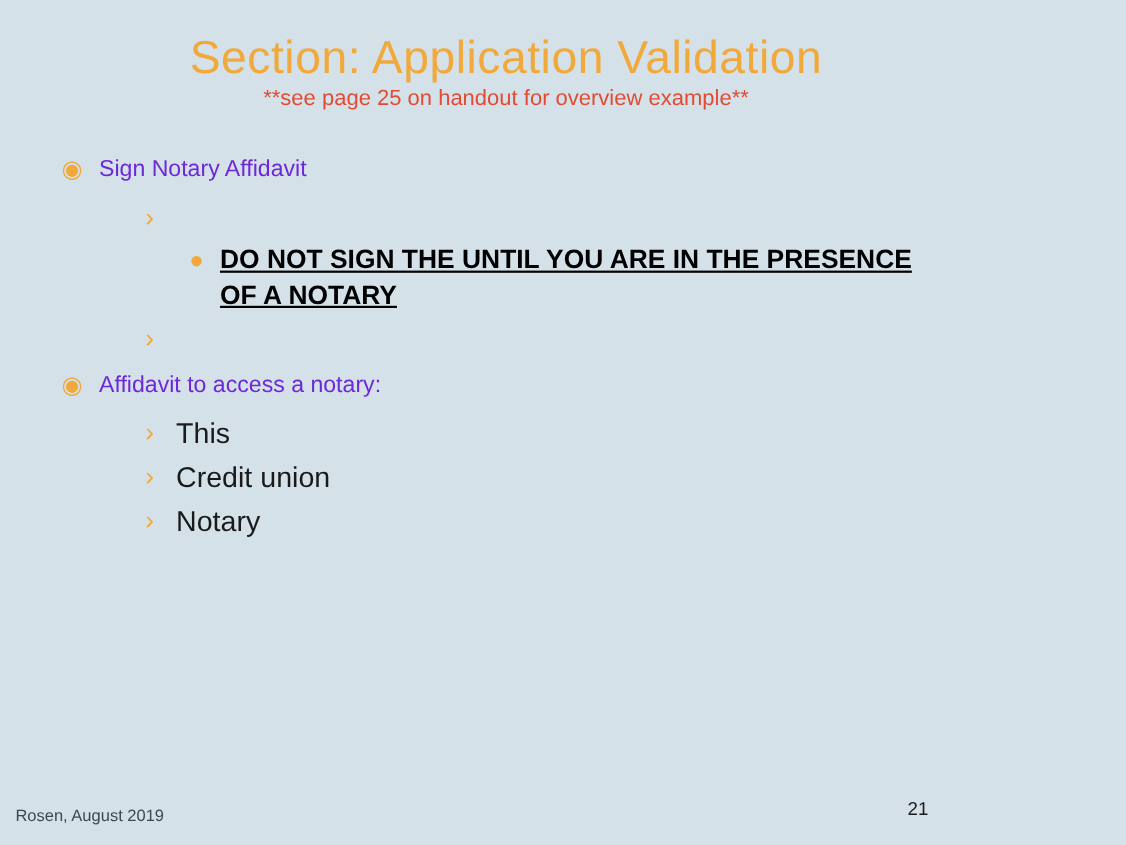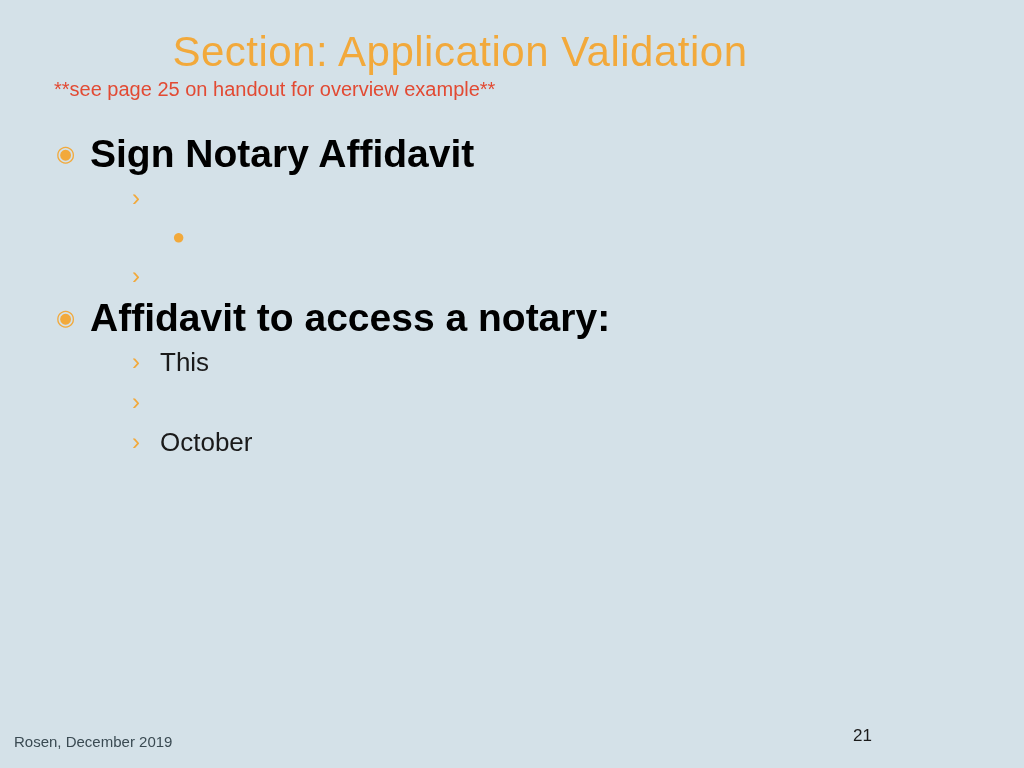--- a/index.html
+++ b/index.html
@@ -20,20 +20,21 @@
     color: #f2a93b;
     font-size: 42px;
     text-align: center;
     font-weight: 400;
     letter-spacing: 0.5px;
     margin-bottom: 2px;
   }
   .subtitle {
     color: #e24a33;
     font-size: 20px;
+    text-align: center;
     font-weight: 400;
     margin-bottom: 34px;
   }
   .content {
     padding-left: 0;
   }
   .l1 {
     display: flex;
     align-items: flex-start;
     margin-bottom: 8px;
@@ -41,24 +42,23 @@
   .l1 .bullet {
     color: #f2a93b;
     font-size: 22px;
     line-height: 38px;
     width: 36px;
     flex: 0 0 36px;
     text-align: left;
     padding-left: 2px;
   }
   .l1 .txt {
-    font-size: 39px;
+    font-size: 21px;
     line-height: 38px;
-    color: #000000;
-    font-weight: bold;
+    color: #6d28d9;
   }
   .l2 {
     display: flex;
     align-items: flex-start;
     padding-left: 78px;
     margin-bottom: 6px;
   }
   .l2 .bullet {
     color: #f2a93b;
     font-size: 24px;
@@ -93,21 +93,21 @@
   }
   .footer-left {
     position: absolute;
     left: 14px;
     bottom: 18px;
     font-size: 15px;
     color: #3a4a52;
   }
   .footer-right {
     position: absolute;
-    right: 48px;
+    right: 76px;
     bottom: 22px;
     font-size: 17px;
     color: #1a1a1a;
     text-align: center;
   }
 </style>
 </head>
 <body>
 
 <div class="slide">
@@ -121,43 +121,45 @@
       <span class="bullet">◉</span>
       <span class="txt">Sign Notary Affidavit</span>
     </div>
 
     <div class="l2">
       <span class="bullet">›</span>
     </div>
 
     <div class="l3">
       <span class="bullet">●</span>
+      <span class="txt">DO NOT SIGN THE UNTIL YOU ARE IN THE PRESENCE OF A NOTARY</span>
     </div>
 
     <div class="l2">
       <span class="bullet">›</span>
     </div>
 
     <div class="l1">
       <span class="bullet">◉</span>
       <span class="txt">Affidavit to access a notary:</span>
     </div>
 
     <div class="l2">
       <span class="bullet">›</span>
       <span class="txt">This</span>
     </div>
 
     <div class="l2">
       <span class="bullet">›</span>
+      <span class="txt">Credit union</span>
     </div>
 
     <div class="l2">
       <span class="bullet">›</span>
-      <span class="txt">October</span>
+      <span class="txt">Notary</span>
     </div>
 
   </div>
 
-  <div class="footer-left">Rosen, December 2019</div>
+  <div class="footer-left">Rosen, August 2019</div>
   <div class="footer-right">21</div>
 
 </div>
 
 </body></html>

